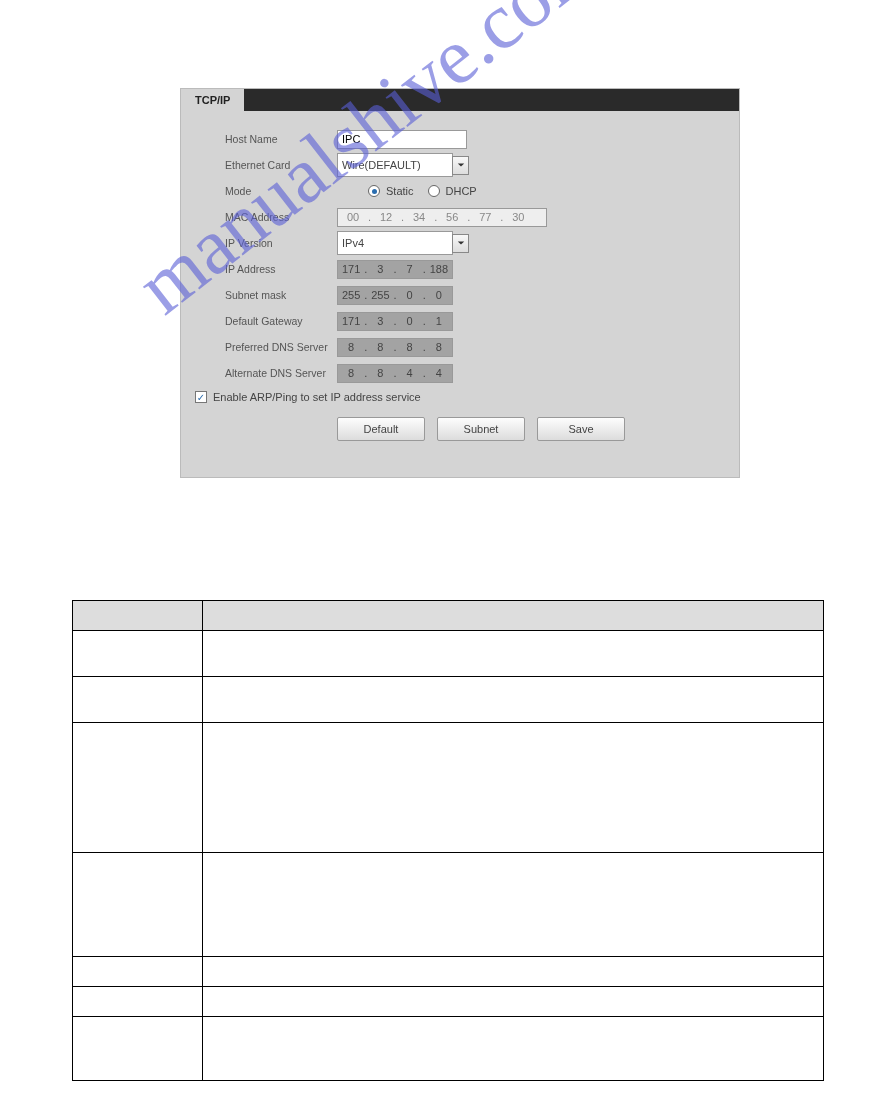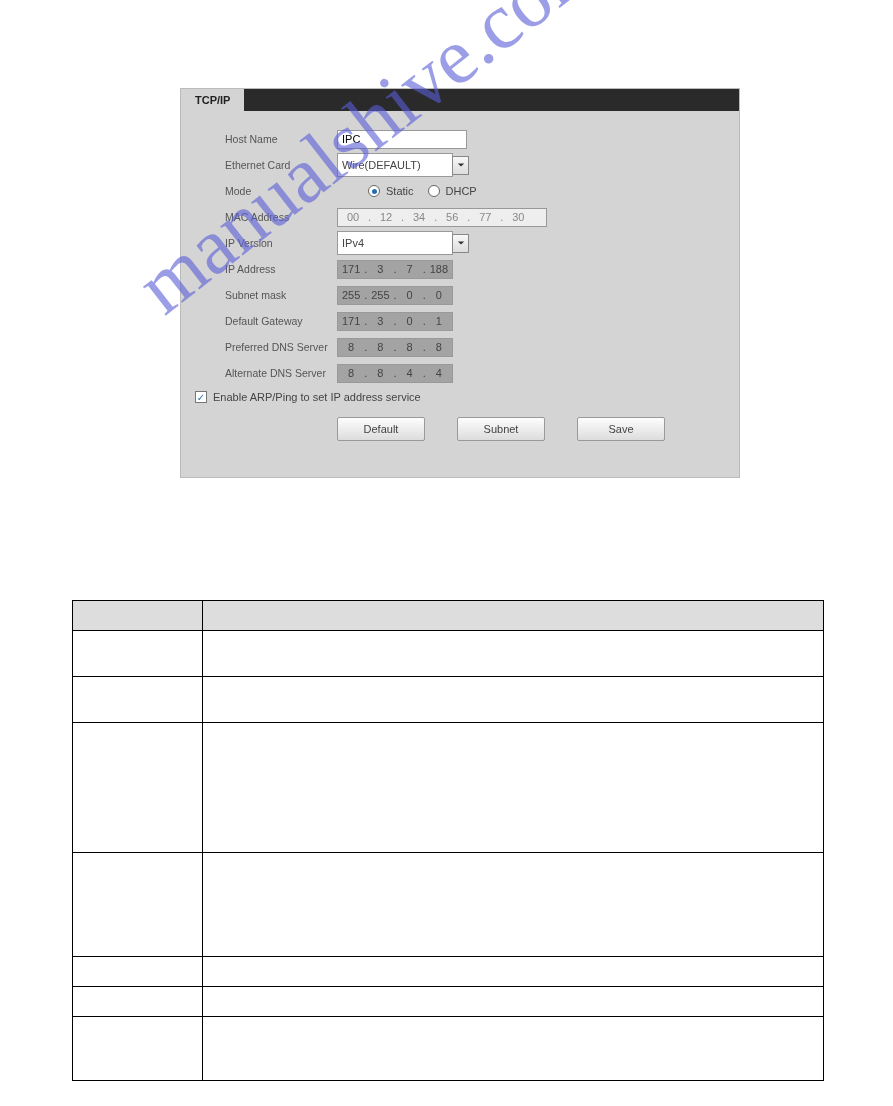--- a/index.html
+++ b/index.html
@@ -109,21 +109,21 @@
       background: transparent;
     }
     .ip-input.disabled .ip-seg { width: 30px; }
     .ip-dot { font-size: 11px; }
     .checkbox-row { display: flex; align-items: center; gap: 6px; margin: 8px 0 14px -30px;}
     .checkbox {
       width: 12px; height: 12px; border: 1px solid #777; background: #fff;
       display: flex; align-items: center; justify-content: center;
       font-size: 10px; color: #2a6daf;
     }
-    .btn-row { display: flex; gap: 32px; margin-left: 112px; margin-top: 6px;}
+    .btn-row { display: flex; gap: 12px; margin-left: 112px; margin-top: 6px;}
     .btn {
       width: 88px; height: 24px;
       border: 1px solid #999;
       background: linear-gradient(#fdfdfd, #dcdcdc);
       border-radius: 2px;
       display: flex; align-items: center; justify-content: center;
       font-size: 11px;
       cursor: pointer;
     }
     

